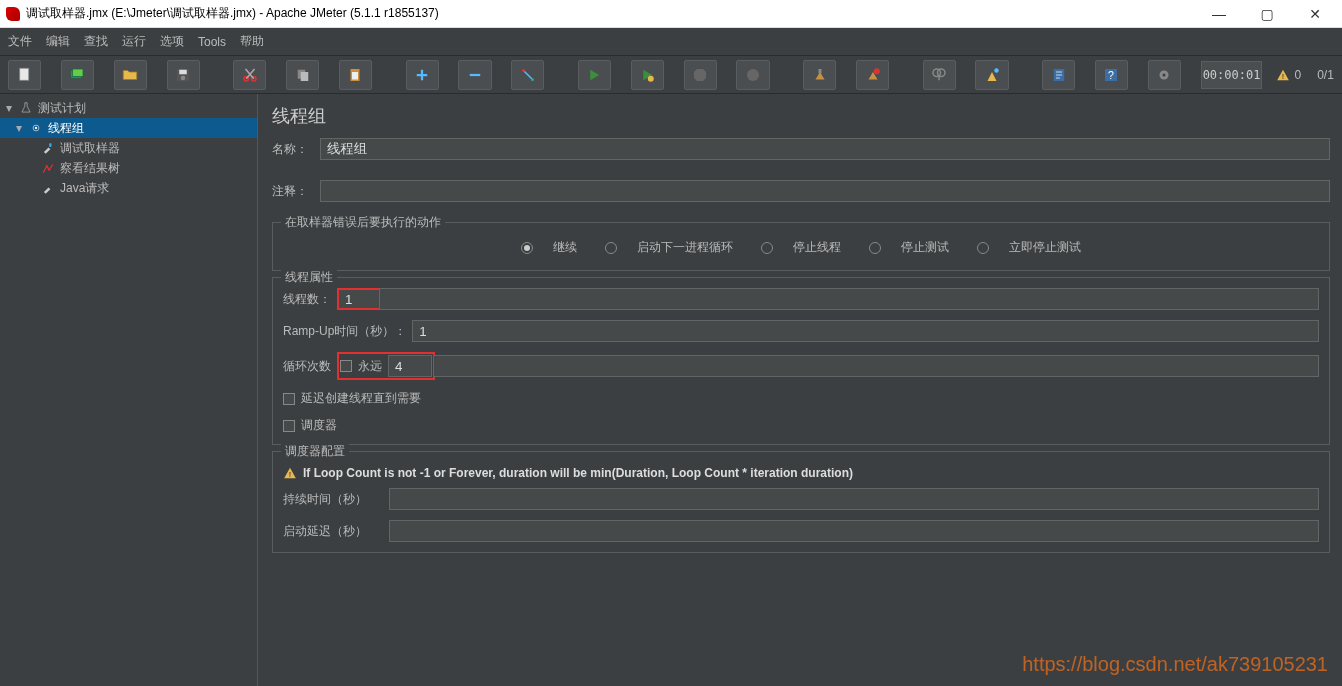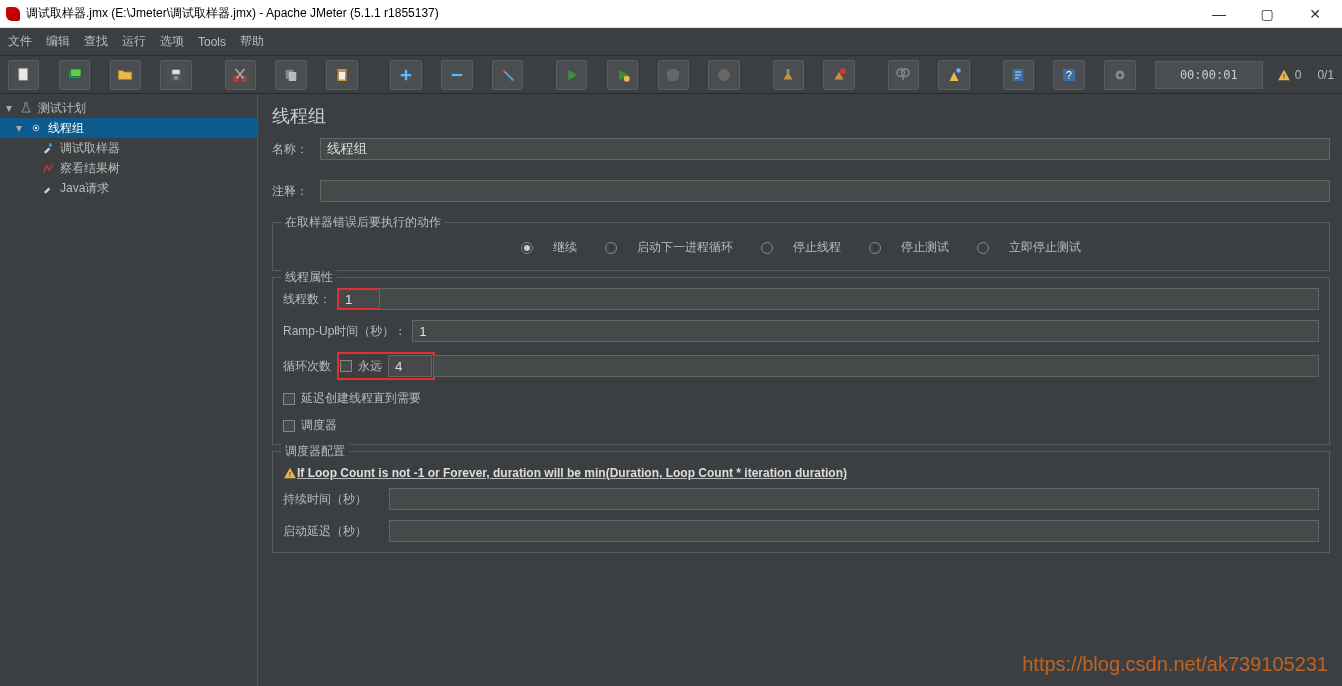--- a/index.html
+++ b/index.html
@@ -11,21 +11,21 @@
 .winbtns { display: flex; gap: 18px; padding-right: 6px; }
 .winbtn { width: 30px; height: 20px; display: flex; align-items: center; justify-content: center; font-size: 14px; color: #333; }
 
 .menubar { height: 28px; background: #3c3f41; display: flex; align-items: center; padding: 0 8px; gap: 14px; border-bottom: 1px solid #2b2b2b; }
 .menubar span { cursor: default; }
 
 .toolbar { height: 38px; background: #3c3f41; display: flex; align-items: center; padding: 4px 8px; gap: 6px; border-bottom: 1px solid #2b2b2b; }
 .tbtn { width: 34px; height: 30px; background: #4b4e50; border: 1px solid #5a5d5f; display: flex; align-items: center; justify-content: center; border-radius: 2px; }
 .tbtn svg { width: 18px; height: 18px; }
 .tgap { width: 8px; }
-.timer { height: 28px; padding: 0 24px; background: #4b4e50; border: 1px solid #5a5d5f; color: #ccc; display: flex; align-items: center; font-family: monospace; }
+.timer { height: 28px; padding: 0 1px; background: #4b4e50; border: 1px solid #5a5d5f; color: #ccc; display: flex; align-items: center; font-family: monospace; }
 .warn-count { display: flex; align-items: center; gap: 4px; margin-left: 8px; }
 .thread-count { margin-left: 10px; }
 
 .main { display: flex; height: calc(100% - 28px - 28px - 38px); }
 
 .tree { width: 258px; background: #3c3f41; border-right: 1px solid #555; padding-top: 4px; }
 .tree-row { display: flex; align-items: center; height: 20px; padding-left: 4px; gap: 4px; }
 .tree-row.selected { background: #0d5a8e; color: #fff; }
 .tree-indent-1 { padding-left: 14px; }
 .tree-indent-2 { padding-left: 40px; }
@@ -48,21 +48,21 @@
 .prop-row { display: flex; align-items: center; margin-bottom: 10px; }
 .prop-label { color: #bbb; margin-right: 6px; }
 .prop-input { height: 22px; background: #45494a; border: 1px solid #646464; color: #ddd; padding: 0 6px; }
 .prop-input.flex { flex: 1; }
 .prop-input.small { width: 44px; }
 .checkbox { width: 12px; height: 12px; border: 1px solid #888; background: #45494a; display: inline-block; margin-right: 6px; }
 
 .redbox { border: 2px solid #e03030 !important; }
 .redwrap { border: 2px solid #e03030; padding: 1px; display: inline-flex; align-items: center; }
 
-.warning-row { display: flex; align-items: flex-end; margin: 4px 0 8px 0; text-decoration: underline; }
+.warning-row { display: flex; align-items: flex-end; gap: 6px; margin: 4px 0 8px 0; }
 .warning-row b { color: #ddd; font-weight: bold; }
 
 .watermark { position: absolute; right: 14px; bottom: 10px; color: #f97316; font-size: 20px; opacity: 0.7; }
 </style>
 </head>
 <body>
 
 <div class="titlebar">
   <span class="feather"></span>
   <span class="title-text">调试取样器.jmx (E:\Jmeter\调试取样器.jmx) - Apache JMeter (5.1.1 r1855137)</span>

